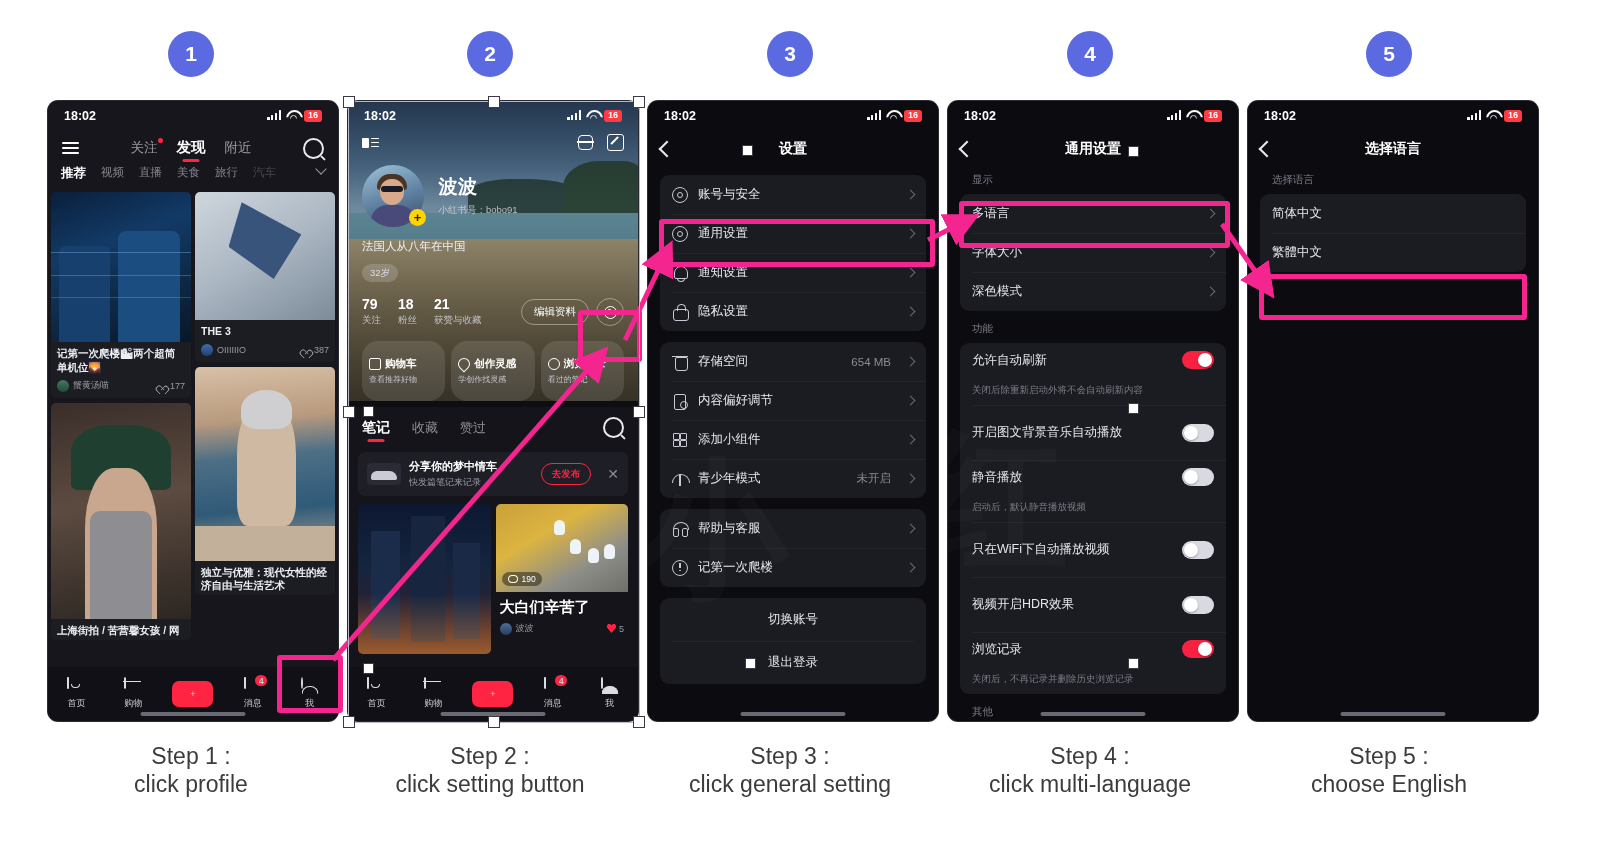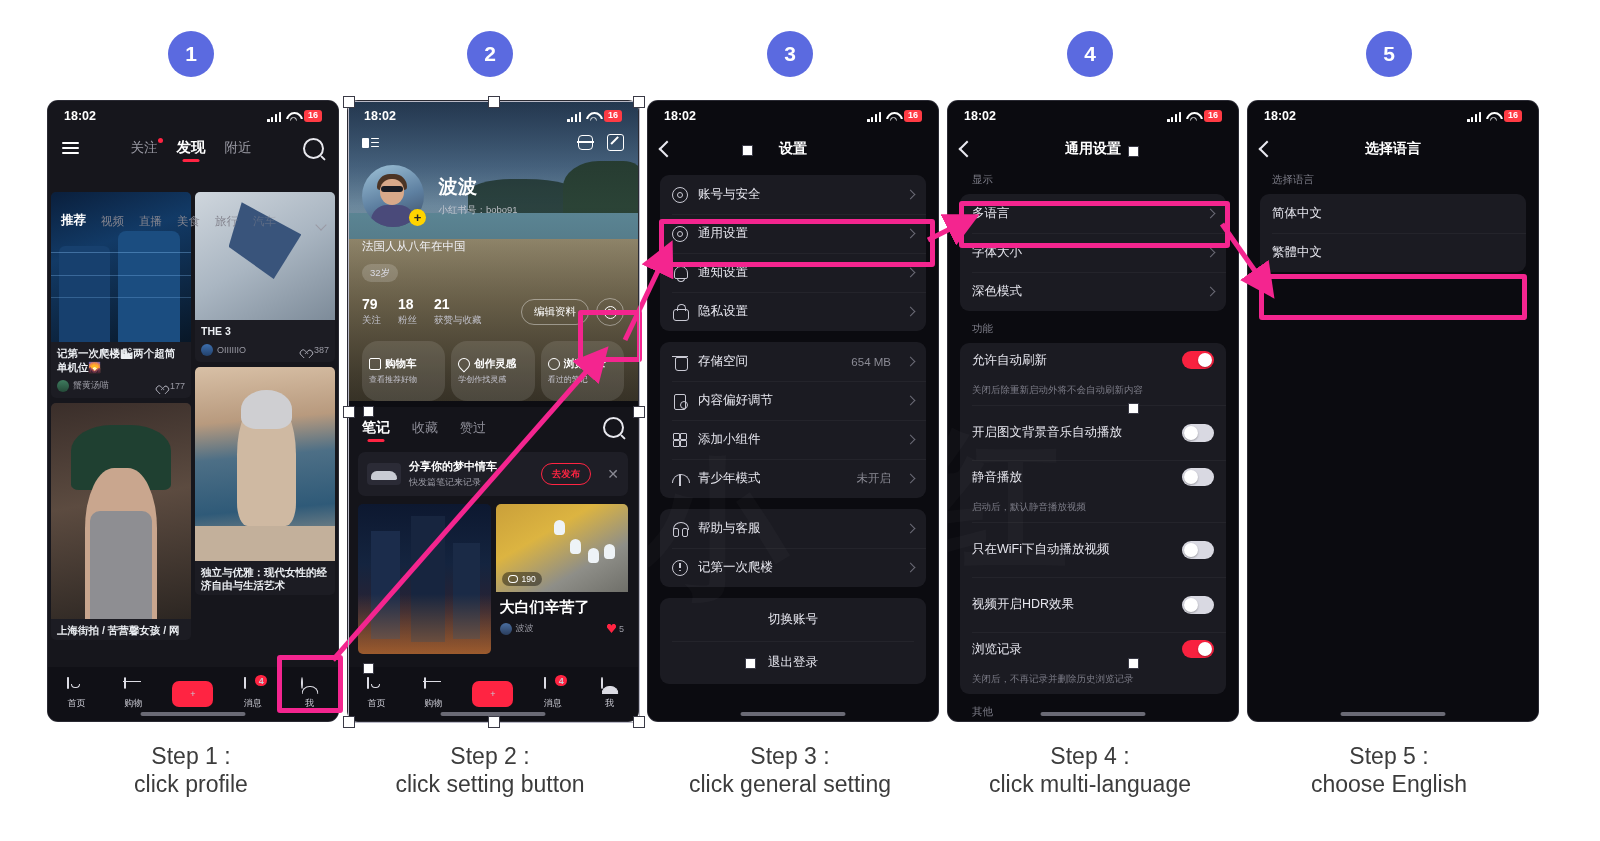--- a/index.html
+++ b/index.html
@@ -27,21 +27,21 @@
   .phone{
     position:absolute;width:290px;height:620px;border-radius:10px;
     background:#0d0d12;overflow:hidden;color:#fff;
     box-shadow:0 0 0 1px #2a2a33;
   }
   .scr{position:absolute;inset:0;overflow:hidden;}
 
   
   .statusbar{height:30px;display:flex;align-items:center;justify-content:space-between;
     padding:0 16px;font-size:12.5px;font-weight:700;color:#fff;position:relative;z-index:6;}
-  .sb-right{display:flex;align-items:flex-end;gap:5px;}
+  .sb-right{display:flex;align-items:flex-start;gap:5px;}
   .bars{display:flex;align-items:flex-end;gap:1.5px;height:10px;}
   .bars i{display:block;width:2.3px;background:#fff;border-radius:.5px;}
   .bars i:nth-child(1){height:3px}.bars i:nth-child(2){height:5px}
   .bars i:nth-child(3){height:7.5px}.bars i:nth-child(4){height:10px}
   .wifi{width:13px;height:10px;position:relative;}
   .wifi::before{content:"";position:absolute;left:0;top:0;width:13px;height:13px;
     border:2.2px solid #fff;border-radius:50%;clip-path:polygon(0 0,100% 0,100% 42%,0 42%);}
   .wifi::after{content:"";position:absolute;left:4.3px;top:5.2px;width:4.4px;height:4.4px;
     border:1.8px solid #fff;border-radius:50%;clip-path:polygon(0 0,100% 0,100% 55%,0 55%);}
   .batt{background:#ff3b44;color:#fff;border-radius:3px;font-size:9px;font-weight:700;
@@ -54,21 +54,21 @@
   .hamb span{display:block;height:2px;background:#fff;border-radius:1px;}
   .p1-tabs{flex:1;display:flex;justify-content:center;gap:19px;align-items:flex-end;}
   .p1-tab{font-size:13.5px;color:#9a9aa4;position:relative;padding-bottom:2px;}
   .p1-tab.on{color:#fff;font-weight:700;font-size:14.5px;}
   .p1-tab.on::after{content:"";position:absolute;left:50%;transform:translateX(-50%);
     bottom:-3px;width:17px;height:2.4px;background:#ff2442;border-radius:2px;}
   .reddot{position:absolute;top:-1px;right:-5px;width:5px;height:5px;border-radius:50%;background:#ff2442;}
   .srch{width:17px;height:17px;border:2px solid #e8e8ee;border-radius:50%;position:relative;}
   .srch::after{content:"";position:absolute;right:-4px;bottom:-2px;width:6px;height:2px;
     background:#e8e8ee;transform:rotate(45deg);border-radius:1px;}
-  .p1-sub{display:flex;align-items:flex-end;height:27px;padding:0 13px;gap:15px;font-size:11.5px;color:#85858f;position:relative;z-index:3;margin-top:37px;}
+  .p1-sub{display:flex;align-items:flex-start;height:27px;padding:0 13px;gap:15px;font-size:11.5px;color:#85858f;position:relative;z-index:3;}
   .p1-sub .on{color:#fff;font-weight:700;font-size:12.5px;}
   .p1-sub .fade{opacity:.45}
   .chev{margin-left:auto;width:7px;height:7px;border-right:1.6px solid #9a9aa4;border-bottom:1.6px solid #9a9aa4;transform:rotate(45deg);}
 
   .grid{position:absolute;left:0;right:0;top:91px;bottom:0;display:flex;gap:4px;padding:0 3px;}
   .col{flex:1;display:flex;flex-direction:column;gap:5px;}
   .card{border-radius:5px;overflow:hidden;background:#1c1c23;}
   .thumb{width:100%;display:block;}
   .cap{padding:5px 6px 2px;font-size:10.5px;line-height:1.3;color:#eceff3;font-weight:600;}
   .meta{display:flex;align-items:center;gap:4px;padding:3px 6px 6px;font-size:9px;color:#9a9aa4;}

